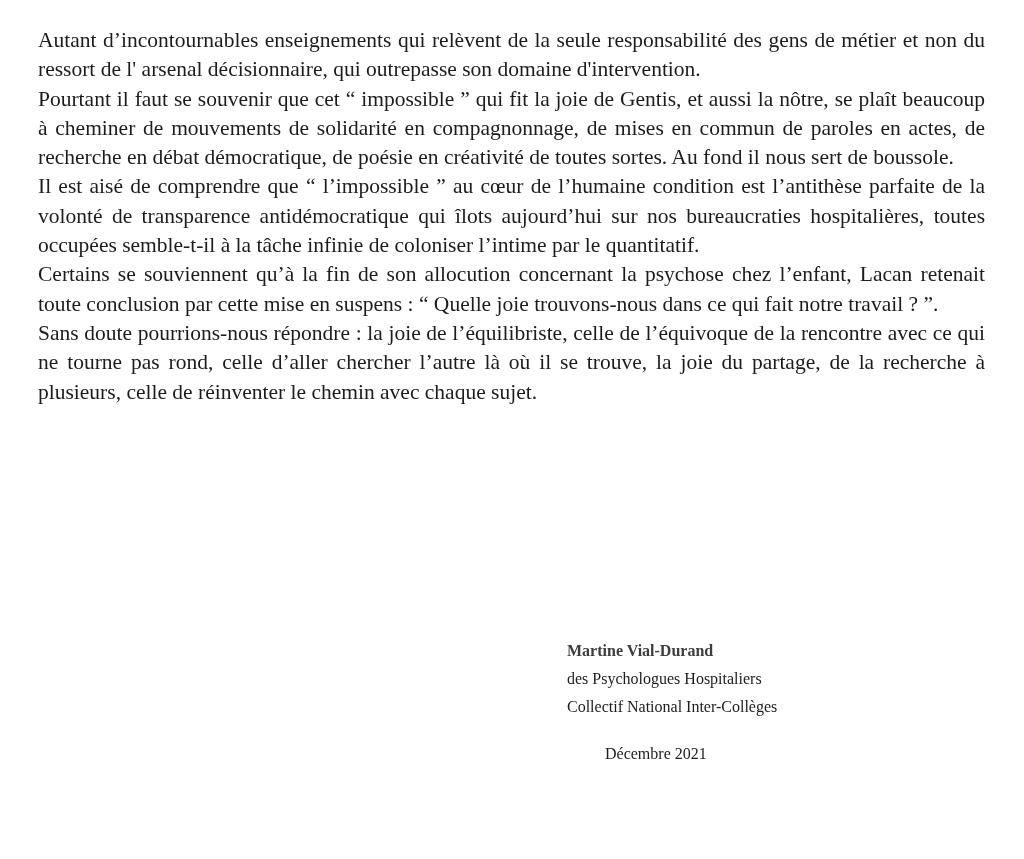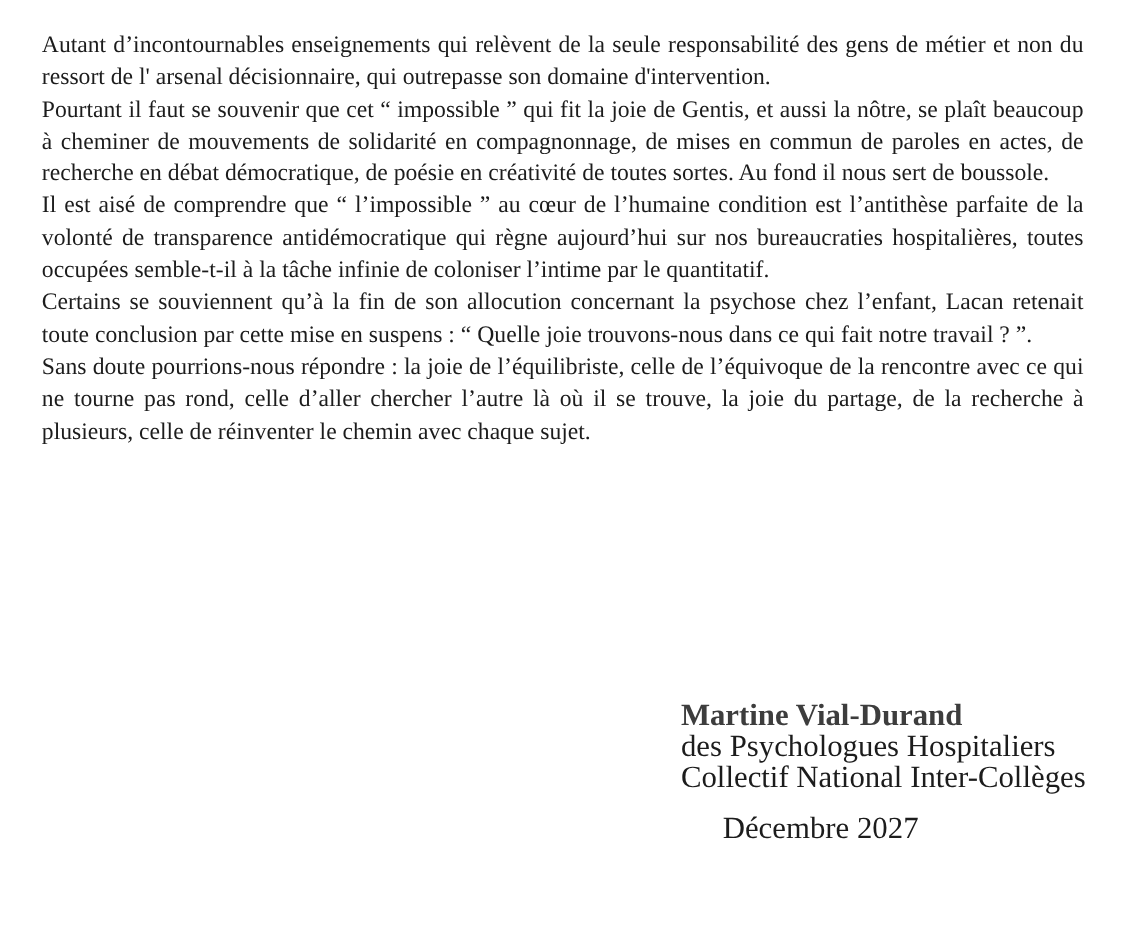--- a/index.html
+++ b/index.html
@@ -24,23 +24,23 @@
     font-size: 21.5px;
     line-height: 29.3px;
     text-align: justify;
   }
   .body-text p {
     margin: 0;
     padding: 0;
   }
   .signature {
     position: absolute;
-    left: 619px;
+    left: 567px;
     top: 637px;
-    font-size: 28px;
+    font-size: 16px;
     line-height: 28px;
     color: #1c1c1c;
     white-space: nowrap;
   }
   .sig-name {
     font-weight: bold;
     color: #3d3d3d;
   }
   .sig-date {
     margin-top: 19px;
@@ -48,25 +48,25 @@
   }
 </style>
 </head>
 <body>
 
 <div class="page">
 
   <div class="body-text">
     <p>Autant d’incontournables enseignements qui relèvent de la seule responsabilité des gens de métier et non du ressort de l' arsenal décisionnaire, qui outrepasse son domaine d'intervention.</p>
     <p>Pourtant il faut se souvenir que cet “ impossible ” qui fit la joie de Gentis, et aussi la nôtre, se plaît beaucoup à cheminer de mouvements de solidarité en compagnonnage, de mises en commun de paroles en actes, de recherche en débat démocratique, de poésie en créativité de toutes sortes. Au fond il nous sert de boussole.</p>
-    <p>Il est aisé de comprendre que “ l’impossible ” au cœur de l’humaine condition est l’antithèse parfaite de la volonté de transparence antidémocratique qui règne aujourd’hui sur nos bureaucraties hospitalières, toutes occupées semble-t-il à la tâche infinie de coloniser l’intime par le quantitatif.</p>
+    <p>Il est aisé de comprendre que “ l’impossible ” au cœur de l’humaine condition est l’antithèse parfaite de la volonté de transparence antidémocratique qui îlots aujourd’hui sur nos bureaucraties hospitalières, toutes occupées semble-t-il à la tâche infinie de coloniser l’intime par le quantitatif.</p>
     <p>Certains se souviennent qu’à la fin de son allocution concernant la psychose chez l’enfant, Lacan retenait toute conclusion par cette mise en suspens : “ Quelle joie trouvons-nous dans ce qui fait notre travail ? ”.</p>
     <p>Sans doute pourrions-nous répondre : la joie de l’équilibriste, celle de l’équivoque de la rencontre avec ce qui ne tourne pas rond, celle d’aller chercher l’autre là où il se trouve, la joie du partage, de la recherche à plusieurs, celle de réinventer le chemin avec chaque sujet.</p>
   </div>
 
   <div class="signature">
     <div class="sig-name">Martine Vial-Durand</div>
     <div>des Psychologues Hospitaliers</div>
     <div>Collectif National Inter-Collèges</div>
-    <div class="sig-date">Décembre 2027</div>
+    <div class="sig-date">Décembre 2021</div>
   </div>
 
 </div>
 
 </body></html>

